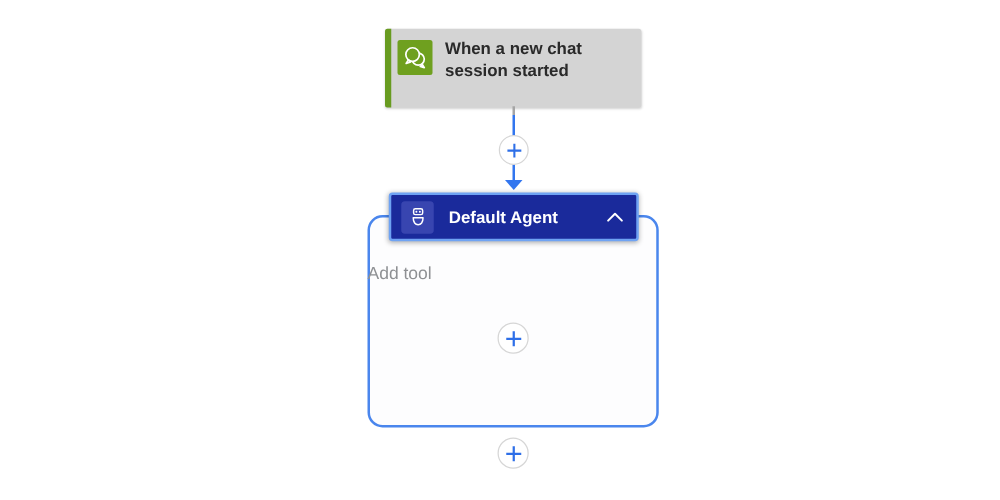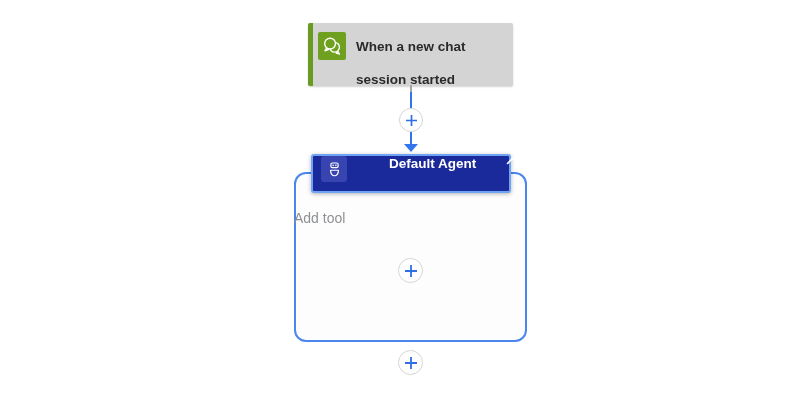--- a/index.html
+++ b/index.html
@@ -29,21 +29,21 @@
     position: absolute; left: 10px; top: 9px;
     width: 28px; height: 28px;
     background: #6fa01f;
     border-radius: 2px;
     display: flex; align-items: center; justify-content: center;
   }
   .trigger-title {
     position: absolute; left: 48px; top: 7px;
     width: 140px;
     font-size: 13.5px; font-weight: bold;
-    line-height: 33px; color: #2a2a2a;
+    line-height: 18px; color: #2a2a2a;
   }
 
   
   .stub-gray {
     position: absolute; left: 410px; top: 85px;
     width: 2px; height: 7px; background: #a5a5a5;
   }
   .conn-line {
     position: absolute; left: 410px; top: 92px;
     width: 2px; height: 52px; background: #3276ef;
@@ -77,24 +77,23 @@
     border-radius: 12px;
     box-sizing: border-box;
   }
   .agent-header {
     position: absolute; left: 311px; top: 154px;
     width: 200px; height: 39px;
     background: #1a2a9b;
     border: 2px solid #6fa3f3;
     border-radius: 3px;
     box-sizing: border-box;
-    display: flex; align-items: flex-start;
+    display: flex; align-items: center;
     box-shadow: 0 1px 4px rgba(0,0,0,0.30);
     cursor: pointer;
-    gap: 30px;
   }
   .agent-chip {
     width: 26px; height: 26px;
     margin-left: 8px;
     background: #3845b0;
     border-radius: 3px;
     display: flex; align-items: center; justify-content: center;
     flex: 0 0 auto;
   }
   .agent-title {

